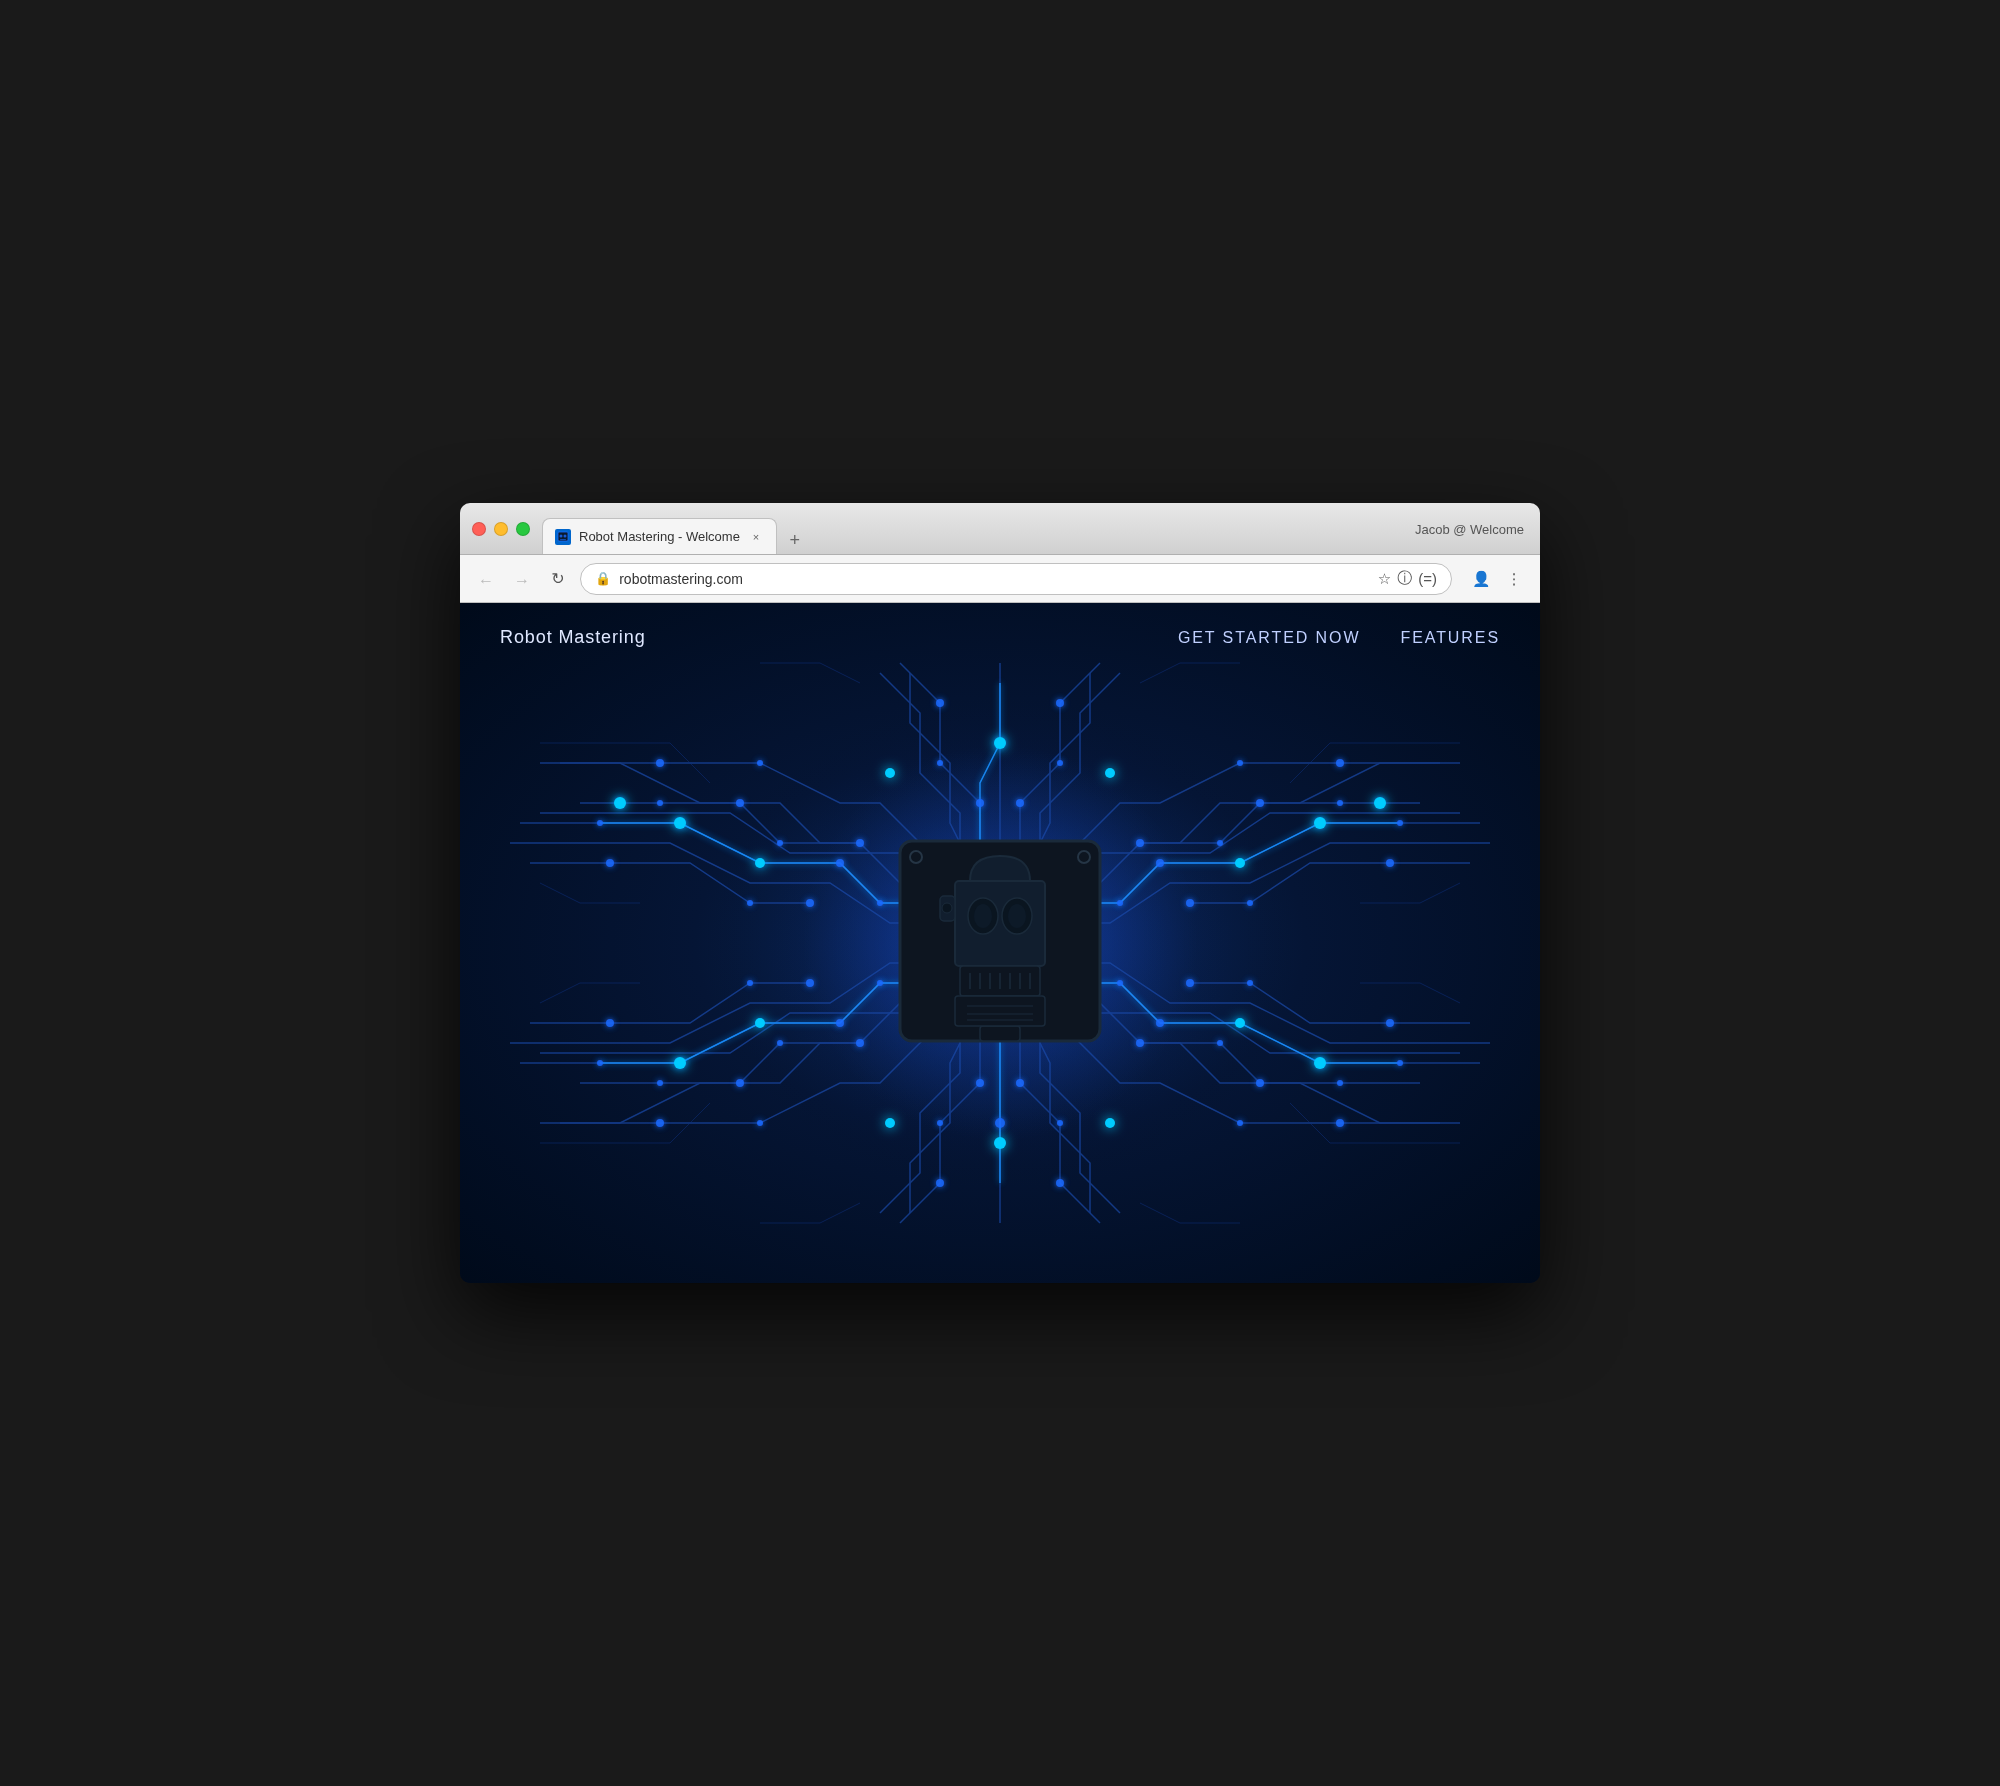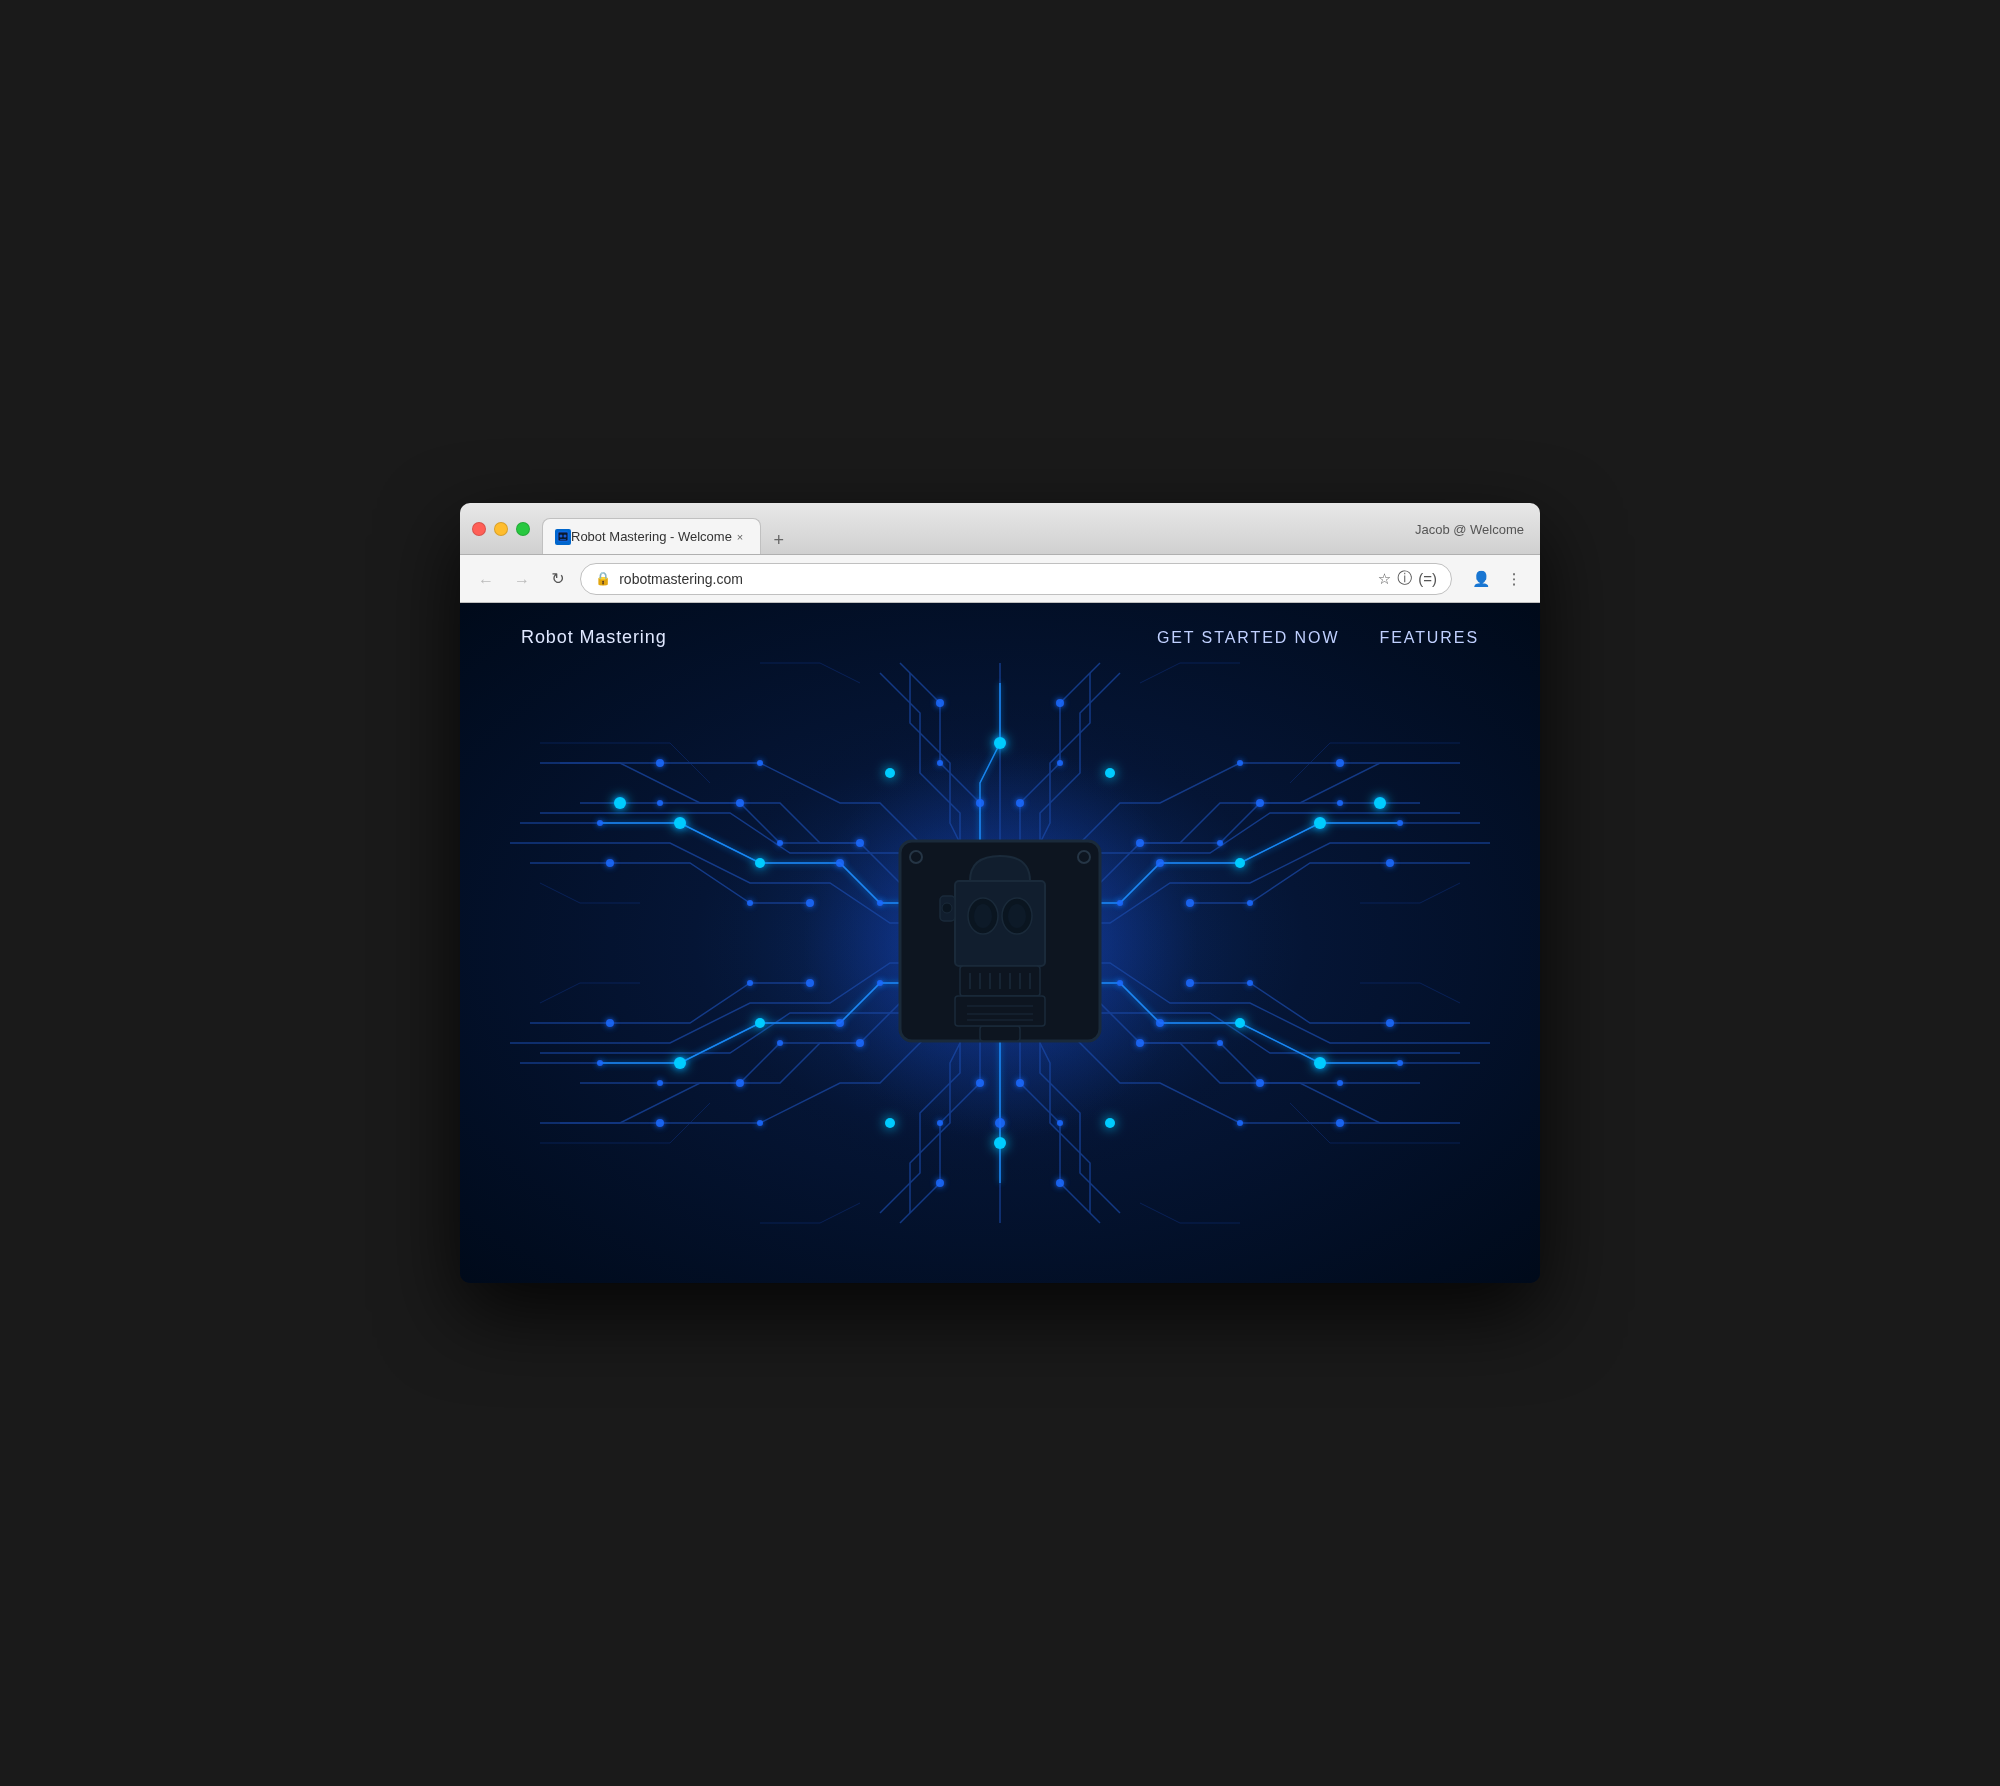--- a/index.html
+++ b/index.html
@@ -59,21 +59,21 @@
 
     .tab {
       display: flex;
       align-items: center;
       background: #f5f5f5;
       border-radius: 8px 8px 0 0;
       padding: 0 12px;
       height: 36px;
       font-size: 13px;
       color: #333;
-      gap: 0;
+      gap: 8px;
       border: 1px solid #c0c0c0;
       border-bottom: none;
       min-width: 200px;
     }
 
     .tab-favicon {
       width: 16px;
       height: 16px;
       background: #0066cc;
       border-radius: 2px;
@@ -240,21 +240,21 @@
     }
 
     
     .site-nav {
       position: absolute;
       top: 0;
       left: 0;
       right: 0;
       display: flex;
       align-items: center;
-      padding: 24px 61px;
+      padding: 24px 40px;
       z-index: 10;
     }
 
     .site-logo {
       color: #e0e8ff;
       font-size: 18px;
       font-weight: 400;
       letter-spacing: 0.05em;
     }
 

